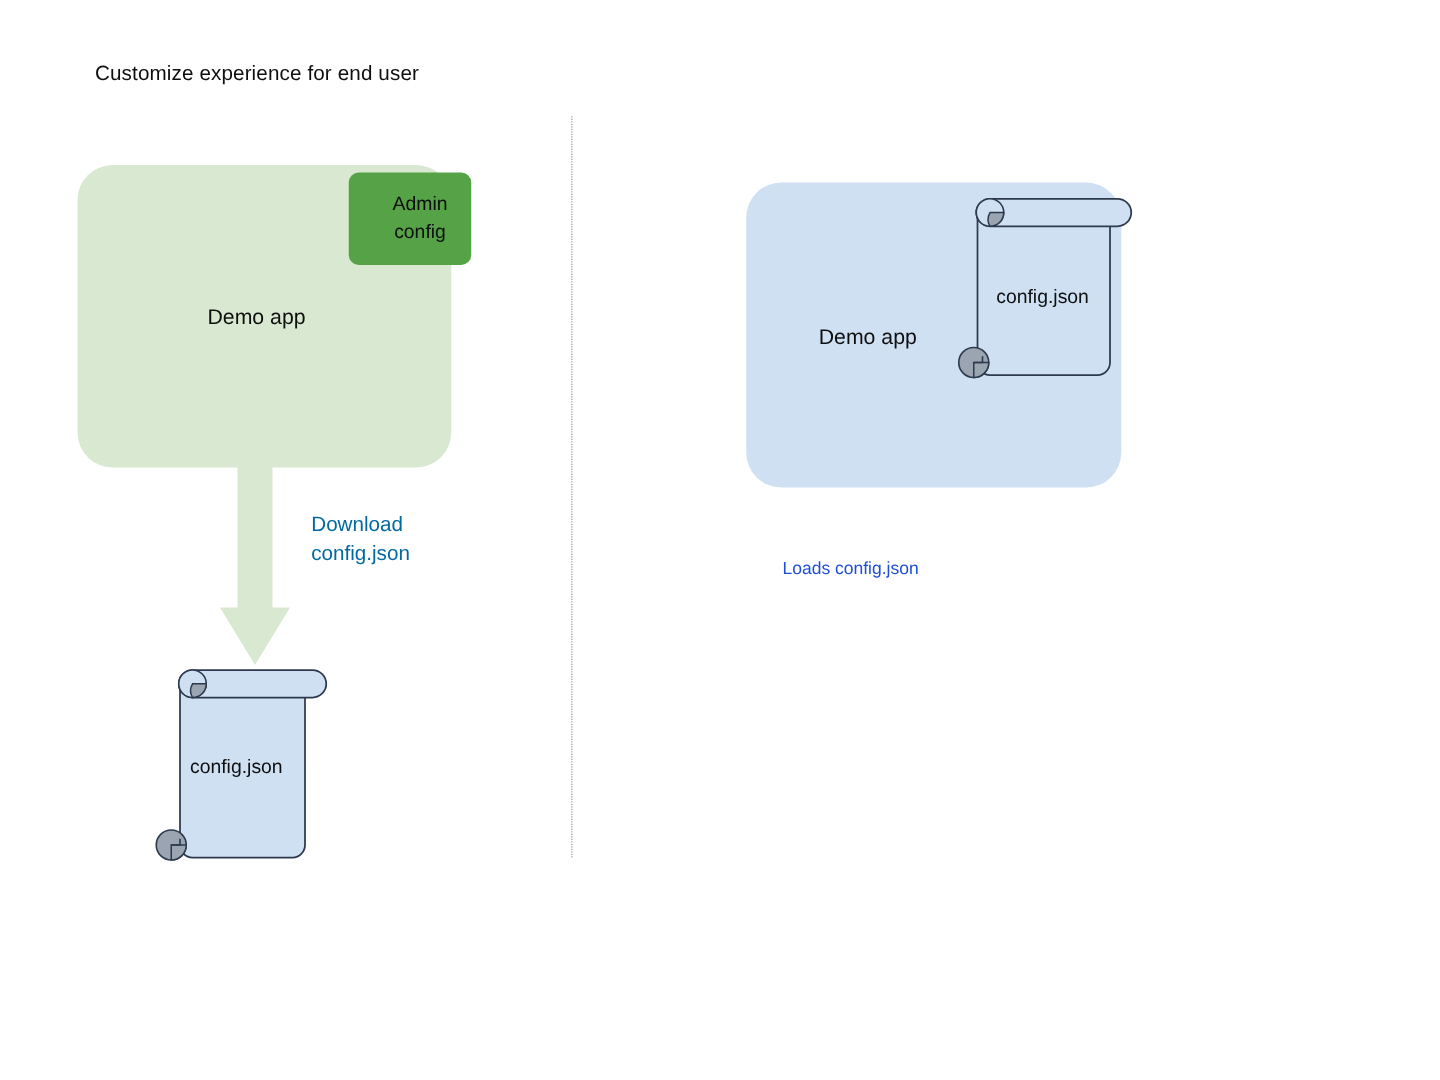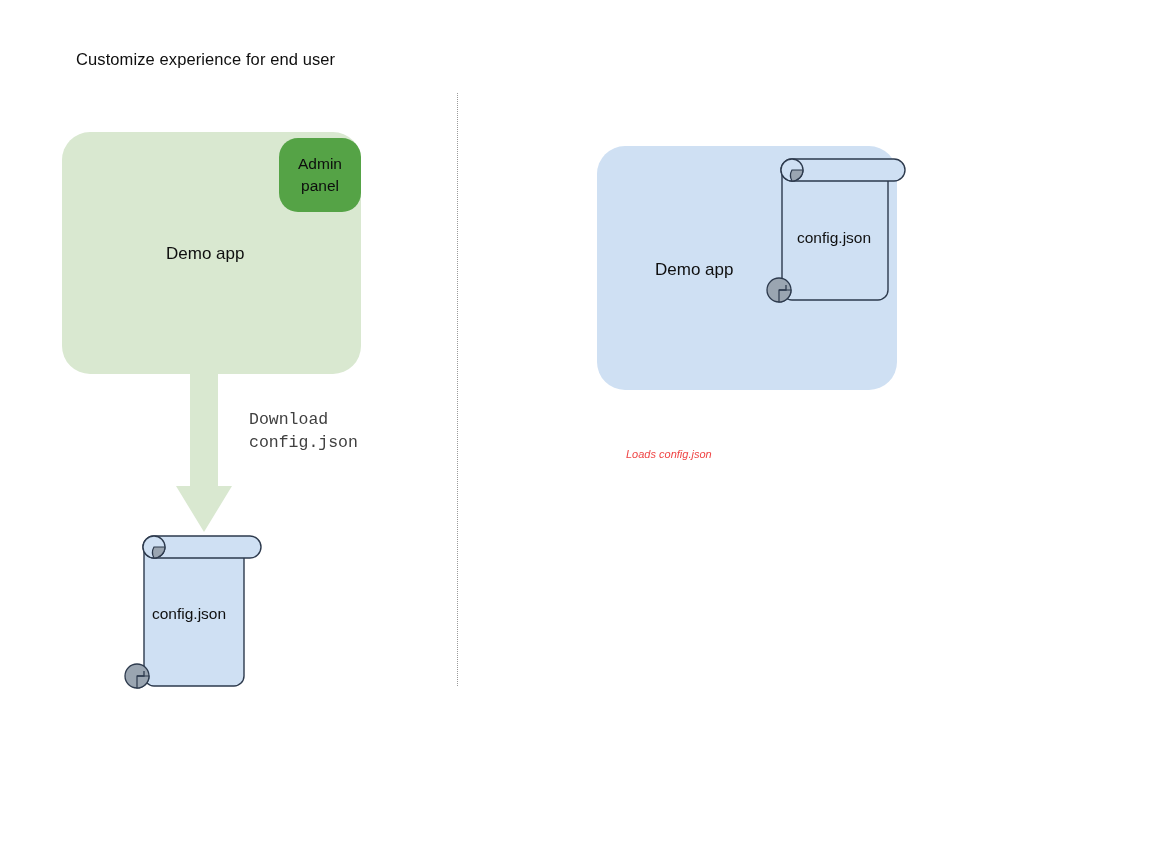--- a/index.html
+++ b/index.html
@@ -76,25 +76,26 @@
   #demo-app-label  { left: 655px; top: 260px; }
 
   
   #admin-panel {
     position: absolute;
     left: 279px;
     top: 138px;
     width: 82px;
     height: 74px;
     background: #55a346;
-    border-radius: 19px;
+    border-radius: 8px;
     display: flex;
     align-items: center;
     justify-content: center;
     text-align: center;
+    padding-left: 16px;
   }
   #admin-panel .panel-text {
     font-size: 15.5px;
     line-height: 22px;
     color: #0d0d0d;
   }
 
   
   #download-arrow {
     position: absolute;
@@ -102,23 +103,22 @@
     top: 366px;
     width: 70px;
     height: 166px;
   }
   .arrow-caption {
     position: absolute;
     left: 249px;
     top: 409px;
     font-size: 16.5px;
     line-height: 22.5px;
-    color: #404040;
-    white-space: nowrap;
-    font-family: Liberation Mono, monospace;
+    color: #0369a1;
+    white-space: nowrap;
   }
 
   
   .scroll-shape {
     position: absolute;
   }
   #scroll-left {
     left: 118px;
     top: 526px;
     width: 150px;
@@ -138,45 +138,44 @@
     white-space: nowrap;
   }
   #scroll-left-label  { left: 152px; top: 604px; }
   #scroll-right-label { left: 797px; top: 228px; }
 
   
   #loads-caption {
     position: absolute;
     left: 626px;
     top: 443px;
-    font-size: 11px;
+    font-size: 14px;
     line-height: 22px;
-    color: #ef4444;
-    white-space: nowrap;
-    font-style: italic;
+    color: #1d4ed8;
+    white-space: nowrap;
   }
 </style>
 </head>
 <body>
 
 <div class="canvas">
 
   <div class="section-title" id="title-left">Customize experience for end user</div>
 
 
   <div class="divider"></div>
 
   <div class="app-box" id="admin-app-box"></div>
 
   <div class="app-label" id="admin-app-label">Demo app</div>
 
   <div id="admin-panel">
     <div class="panel-text">
       <span>Admin</span><br>
-      <span>panel</span>
+      <span>config</span>
     </div>
   </div>
 
   <svg id="download-arrow" viewBox="0 0 70 166">
     <polygon points="20,0 48,0 48,120 62,120 34,166 6,120 20,120" fill="#d9e8d0"></polygon>
   </svg>
 
   <div class="arrow-caption">
     <span>Download</span><br>
     <span>config.json</span>

